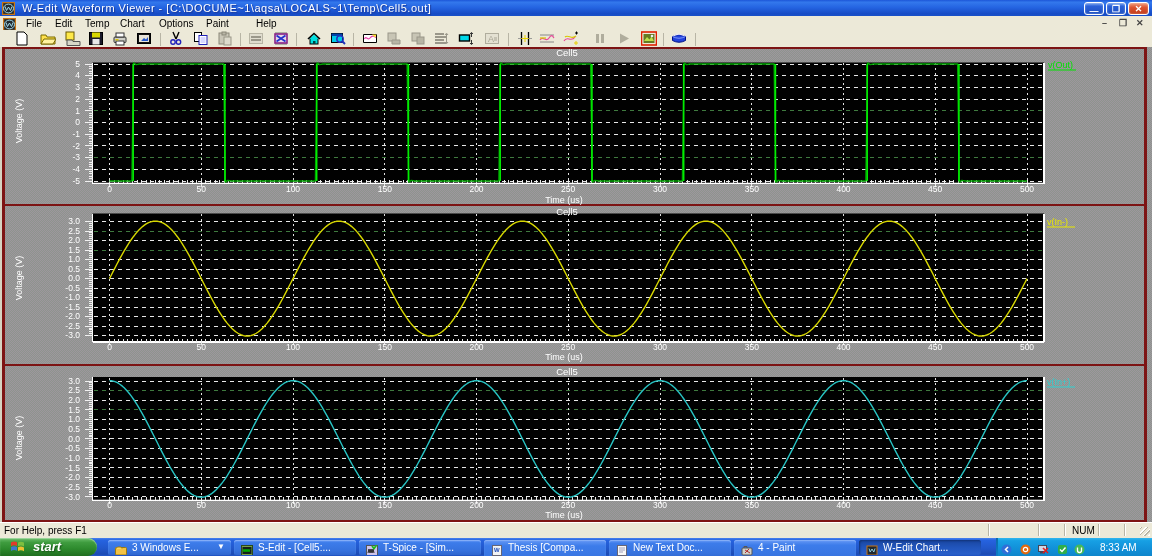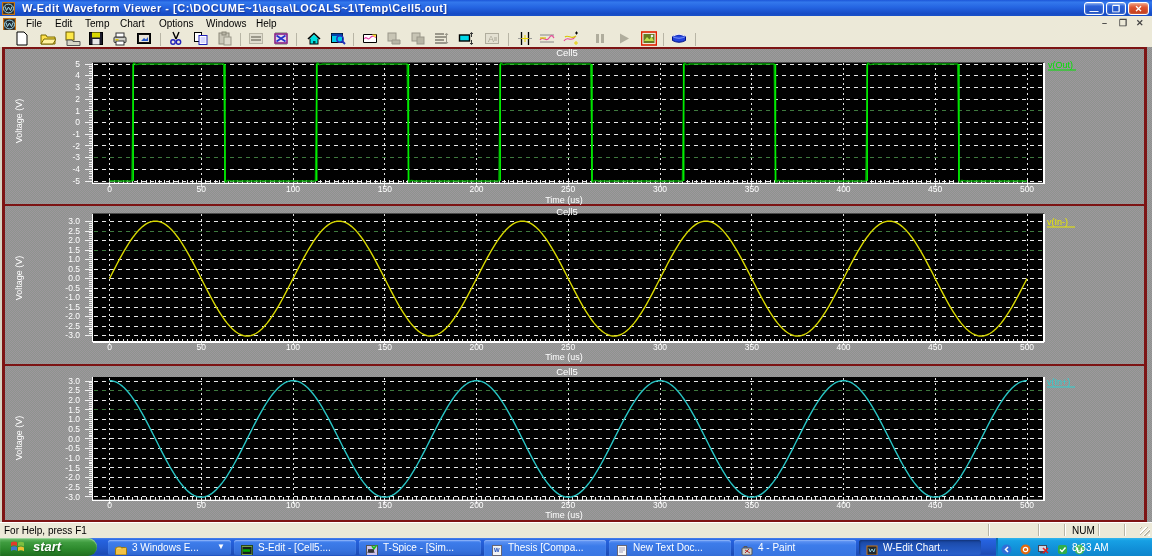--- a/index.html
+++ b/index.html
@@ -7,37 +7,37 @@
 </style></head><body>
 
 <div class="abs" style="left:0;top:47px;width:1152px;height:475px;background:repeating-conic-gradient(#9e979e 0% 25%, #8d948d 0% 50%) 0 0/2px 2px;"></div>
 <div class="abs" style="left:0;top:0;width:1152px;height:16px;background:linear-gradient(180deg,#1c56d8 0%,#3378ec 14%,#2565e2 45%,#174cc6 85%,#1850c8 100%);"></div>
 <div class="abs" style="left:2px;top:1px;width:13px;height:13px"><svg width="13" height="13" viewBox="0 0 13 13">
       <rect x="0" y="0" width="13" height="13" fill="#c87414"></rect>
       <rect x="1.2" y="1.2" width="10.6" height="10.6" fill="#222a30"></rect>
       <ellipse cx="6.5" cy="6.5" rx="5" ry="4.4" fill="none" stroke="#9fd8e8" stroke-width="1"></ellipse>
       <path d="M3 4.5 L4.5 8.5 L6.5 5 L8.5 8.5 L10 4.5" fill="none" stroke="#9fd8e8" stroke-width="1"></path>
     </svg></div>
-<div class="abs" style="left:22px;top:2px;font-size:11px;font-weight:bold;color:#fff;letter-spacing:0.5px;text-shadow:1px 1px 1px #1a3a9a;white-space:nowrap">W-Edit Waveform Viewer - [C:\DOCUME~1\aqsa\LOCALS~1\Temp\Cell5.out]</div>
+<div class="abs" style="left:22px;top:2px;font-size:11px;font-weight:normal;color:#fff;letter-spacing:0.5px;text-shadow:1px 1px 1px #1a3a9a;white-space:nowrap">W-Edit Waveform Viewer - [C:\DOCUME~1\aqsa\LOCALS~1\Temp\Cell5.out]</div>
 <div class="abs" style="left:1084px;top:1.5px;width:20px;height:13px;border-radius:3px;background:linear-gradient(180deg,#7ba4ef 0%,#2a60d8 30%,#1d4fc0 100%);border:1px solid #fff;box-shadow:inset 0 0 2px rgba(255,255,255,.5);color:#fff;font-size:9px;line-height:12px;text-align:center;font-weight:bold"><span style="position:relative;top:2px">—</span></div>
 <div class="abs" style="left:1106px;top:1.5px;width:20px;height:13px;border-radius:3px;background:linear-gradient(180deg,#7ba4ef 0%,#2a60d8 30%,#1d4fc0 100%);border:1px solid #fff;box-shadow:inset 0 0 2px rgba(255,255,255,.5);color:#fff;font-size:9px;line-height:12px;text-align:center;font-weight:bold">❐</div>
 <div class="abs" style="left:1128px;top:1.5px;width:21px;height:13px;border-radius:3px;background:linear-gradient(180deg,#f0a080 0%,#dd5430 40%,#c03a18 100%);border:1px solid #fff;box-shadow:inset 0 0 2px rgba(255,255,255,.5);color:#fff;font-size:9px;line-height:12px;text-align:center;font-weight:bold">✕</div>
 <div class="abs" style="left:0;top:16px;width:1152px;height:14px;background:#ece9d8"></div>
 <div class="abs" style="left:3px;top:17px;width:13px;height:13px"><svg width="13" height="13" viewBox="0 0 13 13">
       <rect x="0" y="0" width="13" height="13" fill="#c87414"></rect>
       <rect x="1.2" y="1.2" width="10.6" height="10.6" fill="#222a30"></rect>
       <ellipse cx="6.5" cy="6.5" rx="5" ry="4.4" fill="none" stroke="#9fd8e8" stroke-width="1"></ellipse>
       <path d="M3 4.5 L4.5 8.5 L6.5 5 L8.5 8.5 L10 4.5" fill="none" stroke="#9fd8e8" stroke-width="1"></path>
     </svg></div>
 <div class="abs" style="left:26px;top:18px;font-size:10px;color:#000">File</div>
 <div class="abs" style="left:55px;top:18px;font-size:10px;color:#000">Edit</div>
 <div class="abs" style="left:85px;top:18px;font-size:10px;color:#000">Temp</div>
 <div class="abs" style="left:120px;top:18px;font-size:10px;color:#000">Chart</div>
 <div class="abs" style="left:159px;top:18px;font-size:10px;color:#000">Options</div>
-<div class="abs" style="left:206px;top:18px;font-size:10px;color:#000">Windows</div>
+<div class="abs" style="left:206px;top:18px;font-size:10px;color:#000">Paint</div>
 <div class="abs" style="left:256px;top:18px;font-size:10px;color:#000">Help</div>
 <div class="abs" style="left:1100px;top:17px;width:46px;height:11px;color:#444;font-size:9px;font-weight:bold">
     <span style="position:absolute;left:2px;top:1px">–</span>
     <span style="position:absolute;left:19px;top:1px">❐</span>
     <span style="position:absolute;left:36px;top:1px">✕</span>
   </div>
 <div class="abs" style="left:0;top:30px;width:1152px;height:17px;background:#ece9d8"></div>
 <div class="abs" style="left:14px;top:31px;width:16px;height:15px"><svg width="16" height="15" viewBox="0 0 16 15">
       <path d="M3 1 h7 l3 3 v10 h-10 z" fill="#fff" stroke="#000" stroke-width="1"></path>
     </svg></div>
@@ -1313,12 +1313,12 @@
       <path d="M5 4 l5 5 M10 4 l-5 5" stroke="#e02020" stroke-width="1.6"></path>
     </svg></div>
 <div class="abs" style="left:1057px;top:541px"><svg width="11" height="11" viewBox="0 0 11 11">
       <rect x="1" y="1" width="9" height="9" rx="2" fill="#2fae4a"></rect>
       <path d="M3 5.5 l2 2 3.5-4" stroke="#fff" stroke-width="1.4" fill="none"></path>
     </svg></div>
 <div class="abs" style="left:1074px;top:541px"><svg width="11" height="11" viewBox="0 0 11 11">
       <circle cx="5.5" cy="5.5" r="5" fill="#48b858"></circle>
       <path d="M3.5 3.5 v3 a2 2 0 0 0 4 0 v-3" stroke="#fff" stroke-width="1.3" fill="none"></path>
     </svg></div>
-<div class="abs" style="left:1072px;top:542px;font-size:10px;color:#fff">8:33 AM</div>
+<div class="abs" style="left:1100px;top:542px;font-size:10px;color:#fff">8:33 AM</div>
 </body></html>

